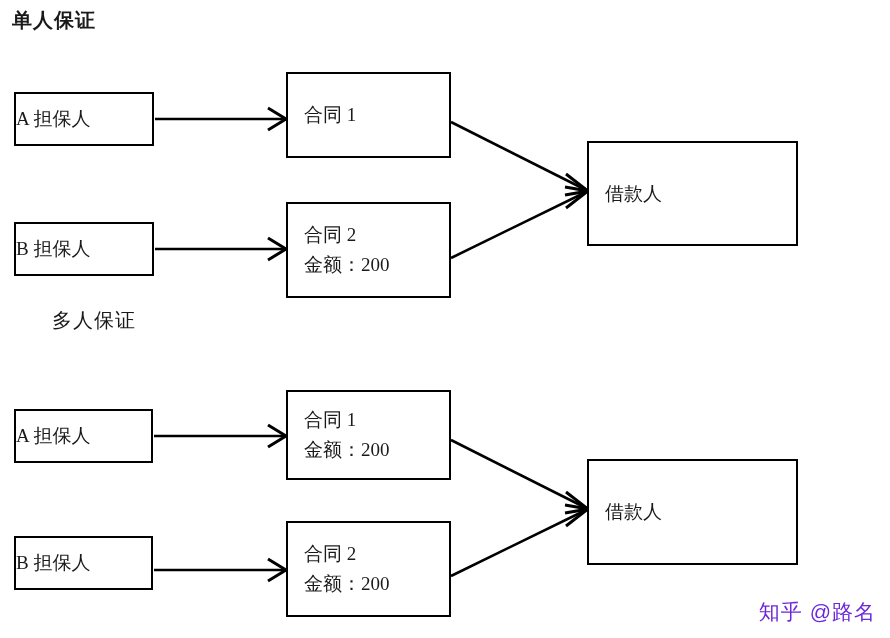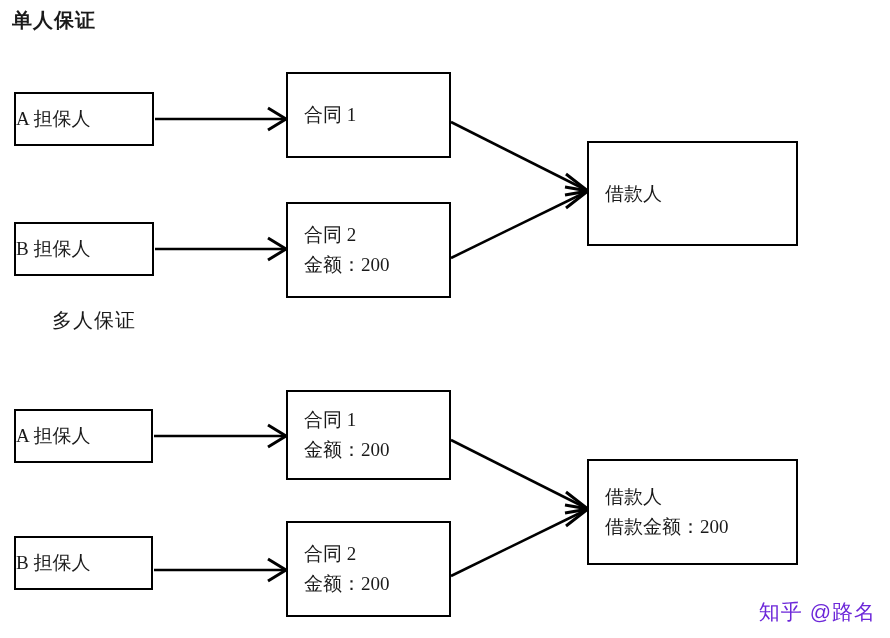--- a/index.html
+++ b/index.html
@@ -162,18 +162,17 @@
     <div class="line">金额：200</div>
   </div>
 
   <div class="node contract" style="left:286px; top:521px; width:165px; height:96px;">
     <div class="line">合同 2</div>
     <div class="line">金额：200</div>
   </div>
 
   <div class="node borrower" style="left:587px; top:459px; width:211px; height:106px;">
     <div class="line">借款人</div>
-    <div class="line">借款金额：200</div>
   </div>
 
   <div class="watermark" style="right:14px; bottom:14px;">知乎 @路名</div>
 
 </div>
 
 </body></html>

